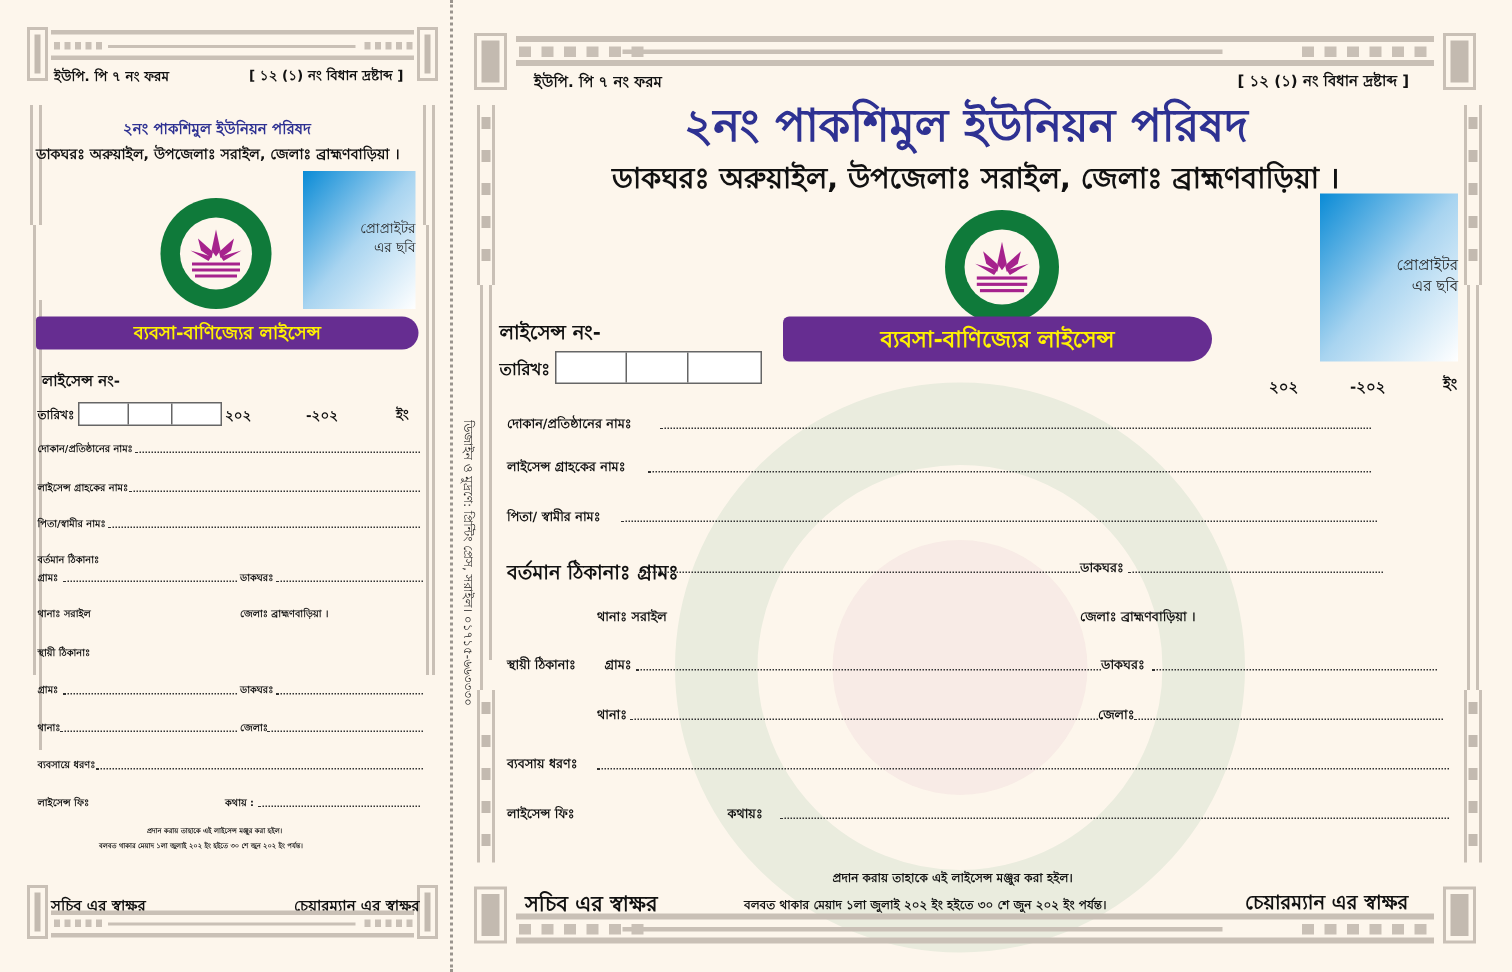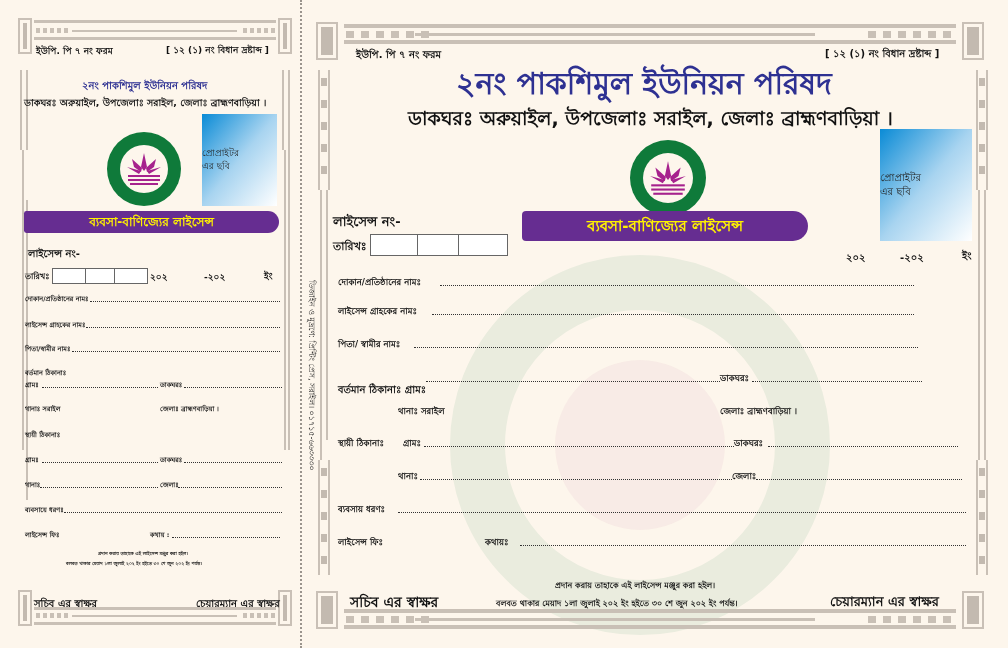--- a/index.html
+++ b/index.html
@@ -13,21 +13,21 @@
   .dash-row span { display: block; background: #c9c0b6; }
   .vrail { position: absolute; border-left: 2px solid #c9c0b6; border-right: 2px solid #c9c0b6; }
   .vrail .sq { position: absolute; left: 1px; right: 1px; background: #c3bab0; }
   .vline { position: absolute; background: #c9c0b6; width: 2px; }
 
   .txt { position: absolute; white-space: nowrap; font-weight: bold; }
 
   
   .stub-title { color: #2e3192; font-weight: bold; font-size: 10px; }
   .banner { position: absolute; background: #662d91; color: #fff200; font-weight: bold; text-align: center; border-radius: 4px 18px 18px 4px; }
-  .photo { position: absolute; background: linear-gradient(to top left, #ffffff 0%, #a8d4f0 50%, #0a8bd6 100%); font-size: 9px; text-align: center; color: #222; display: flex; align-items: flex-start; justify-content: center; flex-direction: column; line-height: 1.4; }
+  .photo { position: absolute; background: linear-gradient(to top left, #ffffff 0%, #a8d4f0 50%, #0a8bd6 100%); font-size: 9px; text-align: center; color: #222; display: flex; align-items: flex-end; justify-content: center; flex-direction: column; line-height: 1.4; }
   .datebox { position: absolute; display: flex; border: 1px solid #666; background: #fff; }
   .datebox span { display: block; border-right: 1px solid #666; height: 100%; }
   .datebox span:last-child { border-right: none; }
   .dots { position: absolute; border-bottom: 1px dotted #333; height: 1px; }
 
   .divider { position: absolute; left: 300px; top: 0; width: 0; height: 648px; border-left: 2px dotted #9a948d; }
 
   .vtext { position: absolute; left: 300px; top: 280px; width: 18px; height: 290px; writing-mode: vertical-rl; font-size: 8px; color: #222; white-space: nowrap; overflow: hidden; }
 
   
@@ -289,21 +289,21 @@
 
   <div class="txt" style="left:338px;top:276px;font-size:8.5px;">দোকান/প্রতিষ্ঠানের নামঃ</div>
   <div class="dots" style="left:440px;top:285px;width:474px;"></div>
 
   <div class="txt" style="left:338px;top:305px;font-size:8.5px;">লাইসেন্স গ্রাহকের নামঃ</div>
   <div class="dots" style="left:432px;top:314px;width:482px;"></div>
 
   <div class="txt" style="left:338px;top:338px;font-size:8.5px;">পিতা/ স্বামীর নামঃ</div>
   <div class="dots" style="left:414px;top:347px;width:504px;"></div>
 
-  <div class="txt" style="left:338px;top:382px;font-size:10px;">বর্তমান ঠিকানাঃ গ্রামঃ</div>
+  <div class="txt" style="left:338px;top:372px;font-size:13px;">বর্তমান ঠিকানাঃ গ্রামঃ</div>
   <div class="dots" style="left:426px;top:381px;width:294px;"></div>
   <div class="txt" style="left:720px;top:372px;font-size:8.5px;">ডাকঘরঃ</div>
   <div class="dots" style="left:752px;top:381px;width:170px;"></div>
 
   <div class="txt" style="left:398px;top:405px;font-size:8.5px;">থানাঃ সরাইল</div>
   <div class="txt" style="left:720px;top:405px;font-size:8.5px;">জেলাঃ ব্রাহ্মণবাড়িয়া ।</div>
 
   <div class="txt" style="left:338px;top:437px;font-size:8.5px;">স্থায়ী ঠিকানাঃ</div>
   <div class="txt" style="left:403px;top:437px;font-size:8.5px;">গ্রামঃ</div>
   <div class="dots" style="left:424px;top:446px;width:310px;"></div>

